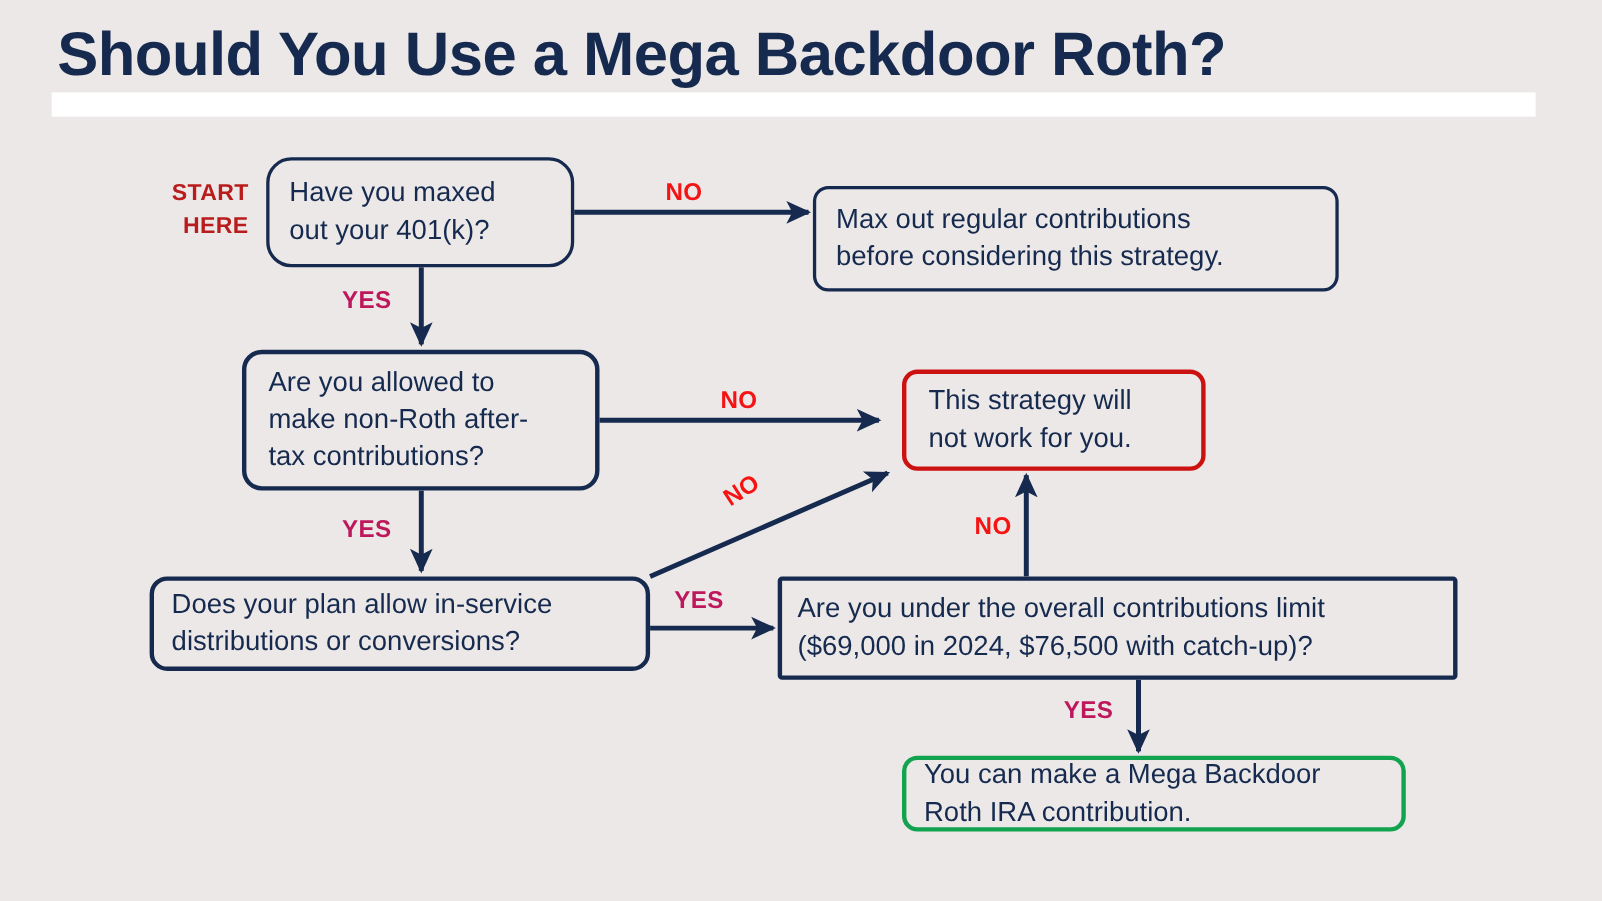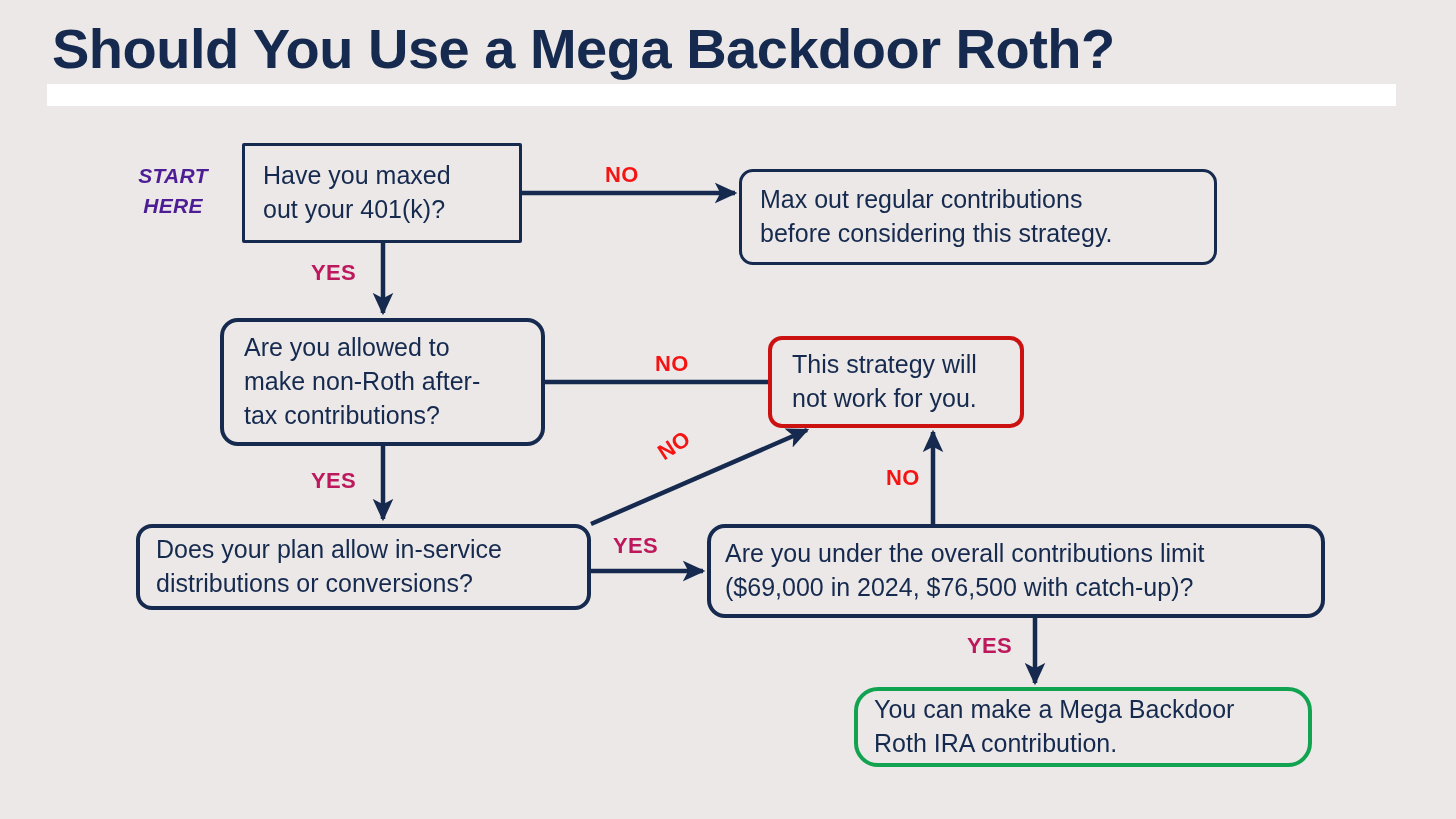--- a/index.html
+++ b/index.html
@@ -41,27 +41,26 @@
     letter-spacing: -0.5px;
     color: #152a4e;
     white-space: nowrap;
   }
   
   #start-here {
     position: absolute;
     left: 120px;
     top: 161px;
     width: 106px;
-    text-align: center;
+    text-align: right;
     font-size: 21px;
     font-weight: bold;
     line-height: 1.45;
-    color: #4c1d95;
+    color: #b91c1c;
     letter-spacing: 0.3px;
-    font-style: italic;
   }
   
   .node {
     position: absolute;
     box-sizing: border-box;
     background: #ece8e7;
     display: flex;
     flex-direction: column;
     justify-content: center;
     color: #152a4e;
@@ -72,45 +71,45 @@
     display: block;
     white-space: pre-line;
   }
   .n-navy  { border: 3px solid #152a4e; }
   .n-navy-thick { border: 4px solid #152a4e; }
   .n-red   { border: 4px solid #cc1111; }
   .n-green { border: 4px solid #12a350; }
 
   #node-maxed401k {
     left: 242px; top: 143px; width: 280px; height: 100px;
-    border-radius: 2px; padding: 12px 18px;
+    border-radius: 23px; padding: 12px 18px;
   }
   #node-maxout-regular {
     left: 739px; top: 145px; width: 478px; height: 96px;
     border-radius: 14px; padding: 0 18px; margin-top: 24px;
   }
   #node-after-tax {
     left: 220px; top: 318px; width: 325px; height: 128px;
     border-radius: 18px; padding: 0 20px;
   }
   #node-wont-work {
-    left: 768px; top: 336px; width: 256px; height: 92px;
+    left: 820px; top: 336px; width: 276px; height: 92px;
     border-radius: 14px; padding: 0 20px;
   }
   #node-in-service {
     left: 136px; top: 524px; width: 455px; height: 86px;
     border-radius: 16px; padding: 0 16px;
   }
   #node-limit {
     left: 707px; top: 524px; width: 618px; height: 94px;
-    border-radius: 18px; padding: 16px 14px;
+    border-radius: 4px; padding: 16px 14px;
   }
   #node-success {
-    left: 854px; top: 687px; width: 458px; height: 80px;
-    border-radius: 24px; padding: 0 16px;
+    left: 820px; top: 687px; width: 458px; height: 69px;
+    border-radius: 14px; padding: 0 16px;
   }
   
   .edge-label {
     position: absolute;
     font-size: 22px;
     font-weight: bold;
     letter-spacing: 0.3px;
     white-space: nowrap;
   }
   .lbl-yes { color: #be185d; }

